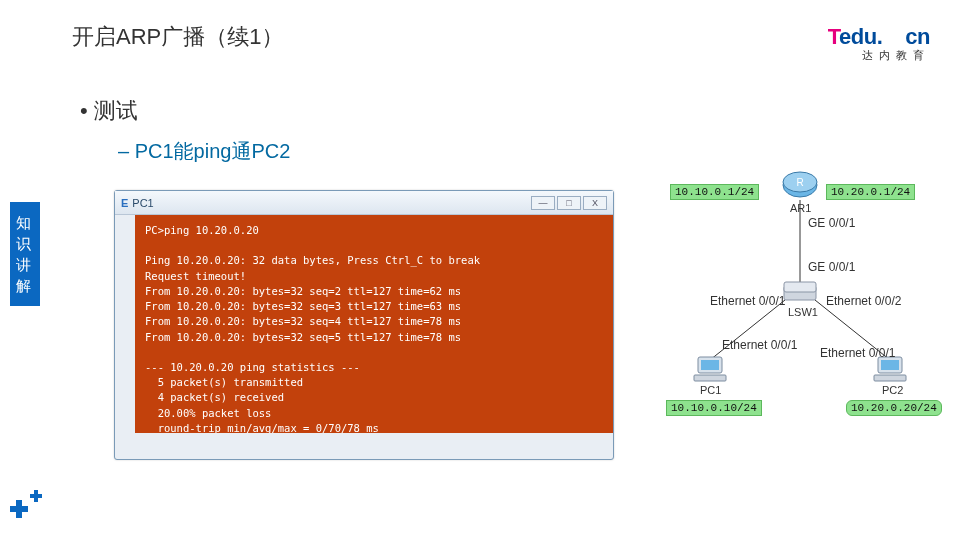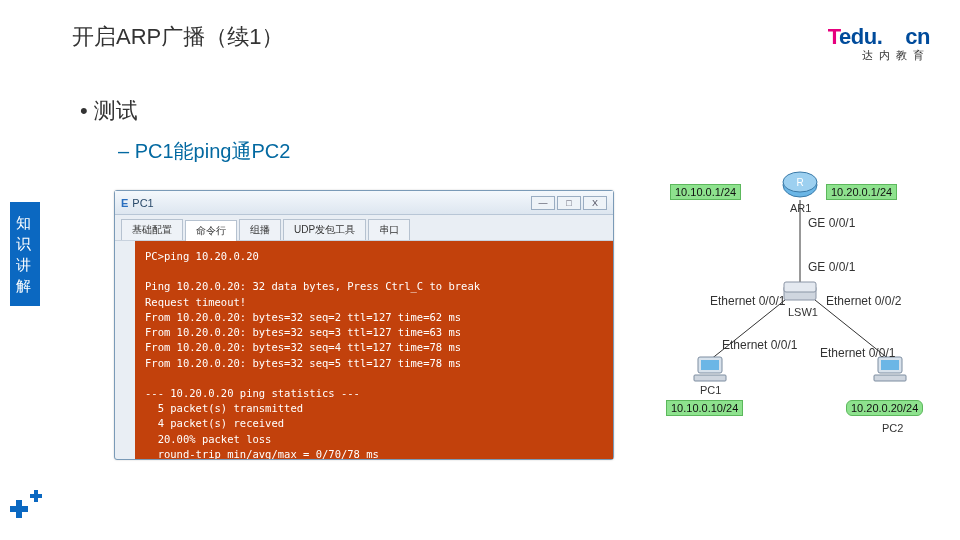--- a/index.html
+++ b/index.html
@@ -77,21 +77,21 @@
     font-size:10.5px; line-height:1.45; padding:8px 10px;
     height: calc(100% - 24px - 26px); overflow:hidden; white-space:pre;margin-left:20px;
   }
   
   .diagram {
     position:absolute; right:20px; top:160px;
     width:280px; height:260px;
   }
   .ip-label {
     position:absolute; background:#8ee28e; border:1px solid #5cb85c;
-    font-family: Liberation Sans, sans-serif; font-size:11px; padding:1px 4px;
+    font-family: Liberation Mono, monospace; font-size:11px; padding:1px 4px;
     color:#111;
   }
   .dev-label { position:absolute; font-size:11px; color:#333; }
   .port-label { position:absolute; font-size:12px; color:#333; }
   .device { position:absolute; }
   svg.topology { position:absolute; left:0; top:0; }
 </style>
 </head>
 <body>
 
@@ -124,27 +124,20 @@
 
 <div class="win">
   <div class="win-titlebar">
     <span class="icon">E</span>
     <span>PC1</span>
     <span class="spacer"></span>
     <div class="win-btn">—</div>
     <div class="win-btn">□</div>
     <div class="win-btn">X</div>
   </div>
-  <div class="win-tabs">
-    <div class="win-tab">基础配置</div>
-    <div class="win-tab active">命令行</div>
-    <div class="win-tab">组播</div>
-    <div class="win-tab">UDP发包工具</div>
-    <div class="win-tab">串口</div>
-  </div>
   <div class="terminal" id="terminal">PC&gt;ping 10.20.0.20
 
 Ping 10.20.0.20: 32 data bytes, Press Ctrl_C to break
 Request timeout!
 From 10.20.0.20: bytes=32 seq=2 ttl=127 time=62 ms
 From 10.20.0.20: bytes=32 seq=3 ttl=127 time=63 ms
 From 10.20.0.20: bytes=32 seq=4 ttl=127 time=78 ms
 From 10.20.0.20: bytes=32 seq=5 ttl=127 time=78 ms
 
 --- 10.20.0.20 ping statistics ---
@@ -197,15 +190,15 @@
   <div class="ip-label" style="left:6px; top:240px;">10.10.0.10/24</div>
 
   <div class="device" style="left:212px; top:195px;">
     <svg width="36" height="30">
         <rect x="6" y="2" width="24" height="16" rx="2" fill="#d8e2ec" stroke="#7d8da0"></rect>
         <rect x="9" y="5" width="18" height="10" fill="#6bb6e6"></rect>
         <rect x="2" y="20" width="32" height="6" rx="1" fill="#cfd6df" stroke="#7d8da0"></rect>
       </svg>
   </div>
   <div class="port-label" style="left:160px; top:186px;">Ethernet 0/0/1</div>
-  <div class="dev-label" style="left:222px; top:224px;margin-top:38px;">PC2</div>
+  <div class="dev-label" style="left:222px; top:224px;">PC2</div>
   <div class="ip-label" style="left:186px; top:240px;border-radius:6px;">10.20.0.20/24</div>
 </div>
 
 </body></html>

